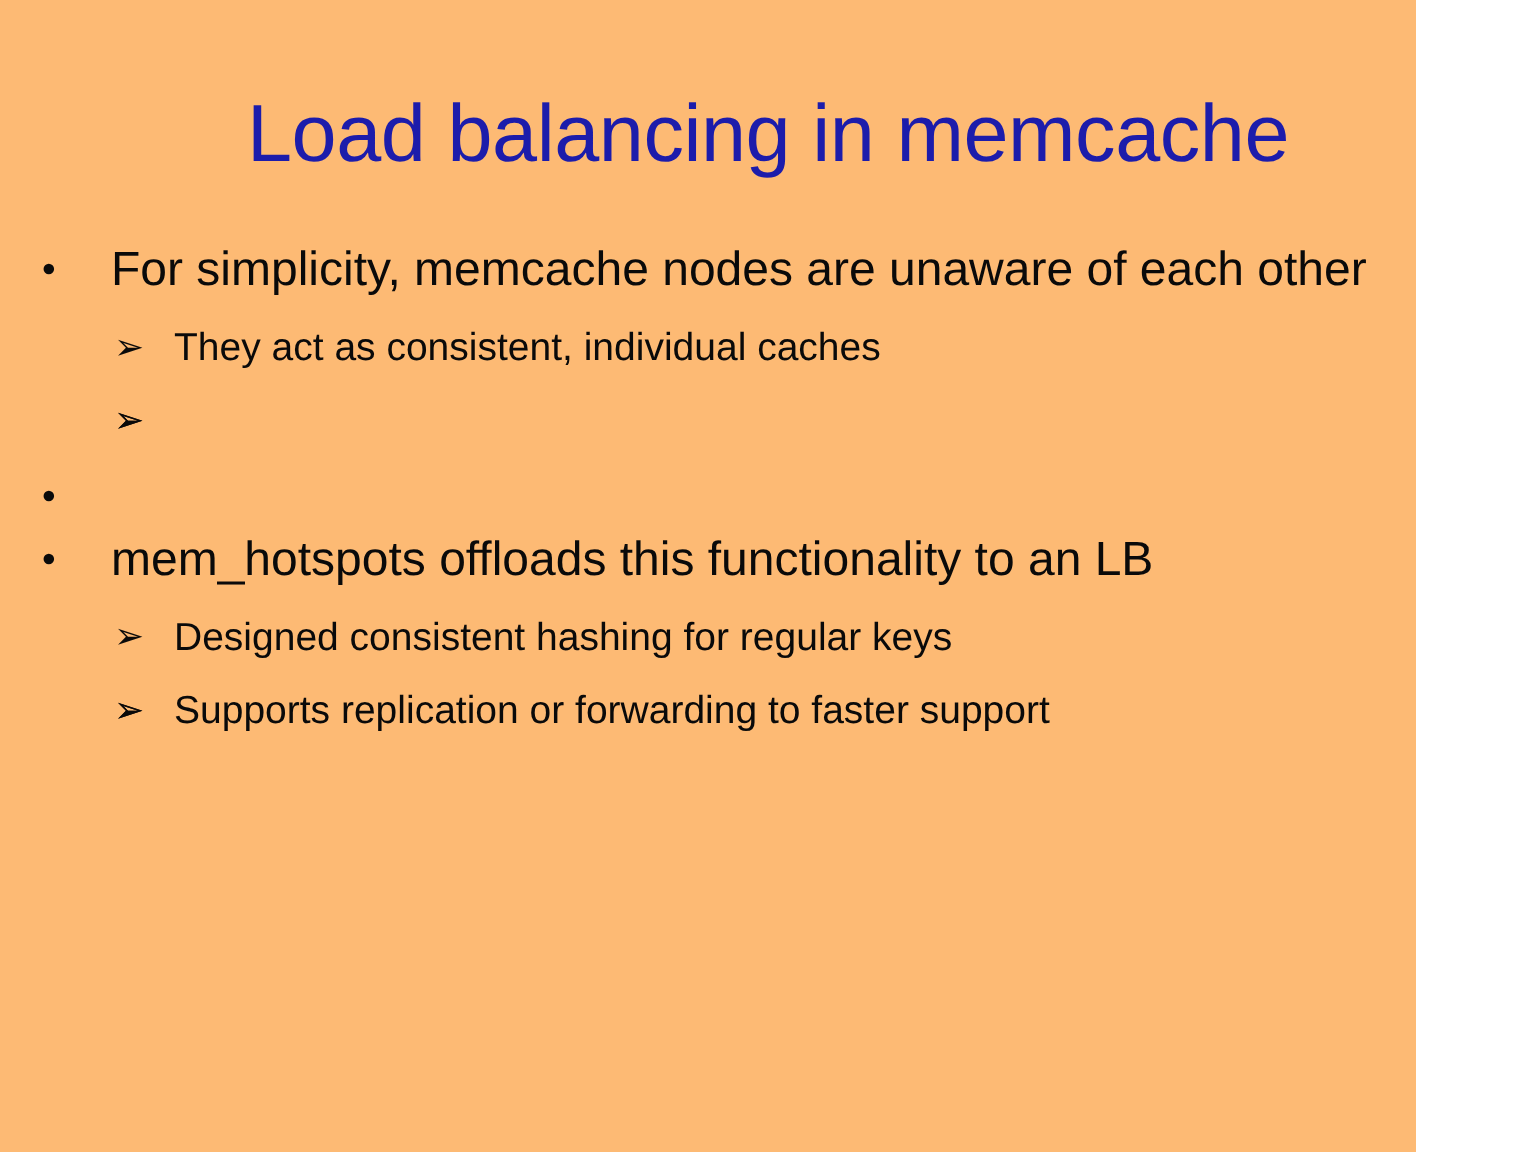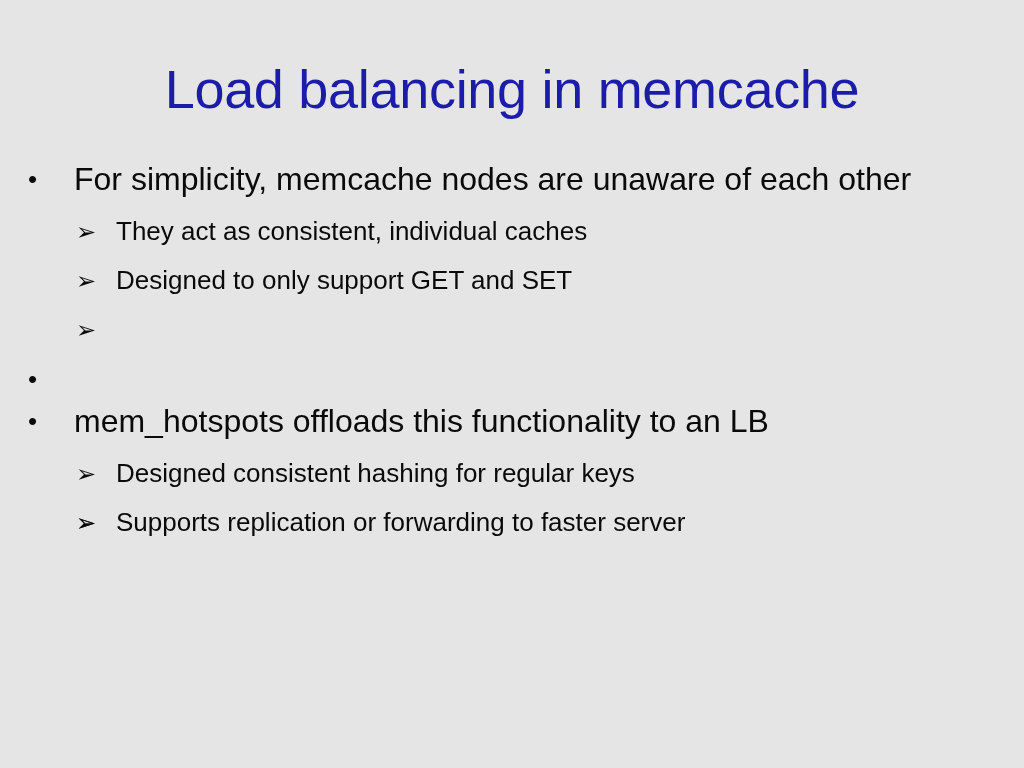--- a/index.html
+++ b/index.html
@@ -10,23 +10,23 @@
   body {
     width: 1024px;
     height: 768px;
     overflow: hidden;
     font-family: "Liberation Sans", sans-serif;
     -webkit-font-smoothing: antialiased;
   }
 
   .slide {
     position: relative;
-    width: 1024px;
+    width: 944px;
     height: 768px;
-    background: #e5e5e5;
+    background: #fdba74;
   }
 
   
   .slide-title {
     position: absolute;
     top: 58px;
     left: 0;
     width: 1024px;
     text-align: center;
     color: #1c1cab;
@@ -110,21 +110,20 @@
         <span class="marker">•</span>
         <span>For simplicity, memcache nodes are unaware of each other</span>
       </div>
       <div class="sub-list">
         <div class="l2">
           <span class="marker">➢</span>
           <span>They act as consistent, individual caches</span>
         </div>
         <div class="l2">
           <span class="marker">➢</span>
-          <span>Designed to only support GET and SET</span>
         </div>
         <div class="l2">
           <span class="marker">➢</span>
         </div>
       </div>
     </div>
 
     <div class="gap-lg"></div>
 
     <div class="group">
@@ -143,19 +142,19 @@
       <div class="sub-list">
         <div class="l2">
           <span class="marker">➢</span>
           <span>Designed consistent hashing for regular keys</span>
         </div>
         <div class="l2">
           <span class="marker">➢</span>
         </div>
         <div class="l2">
           <span class="marker">➢</span>
-          <span>Supports replication or forwarding to faster server</span>
+          <span>Supports replication or forwarding to faster support</span>
         </div>
       </div>
     </div>
 
   </div>
 </div>
 
 </body></html>

